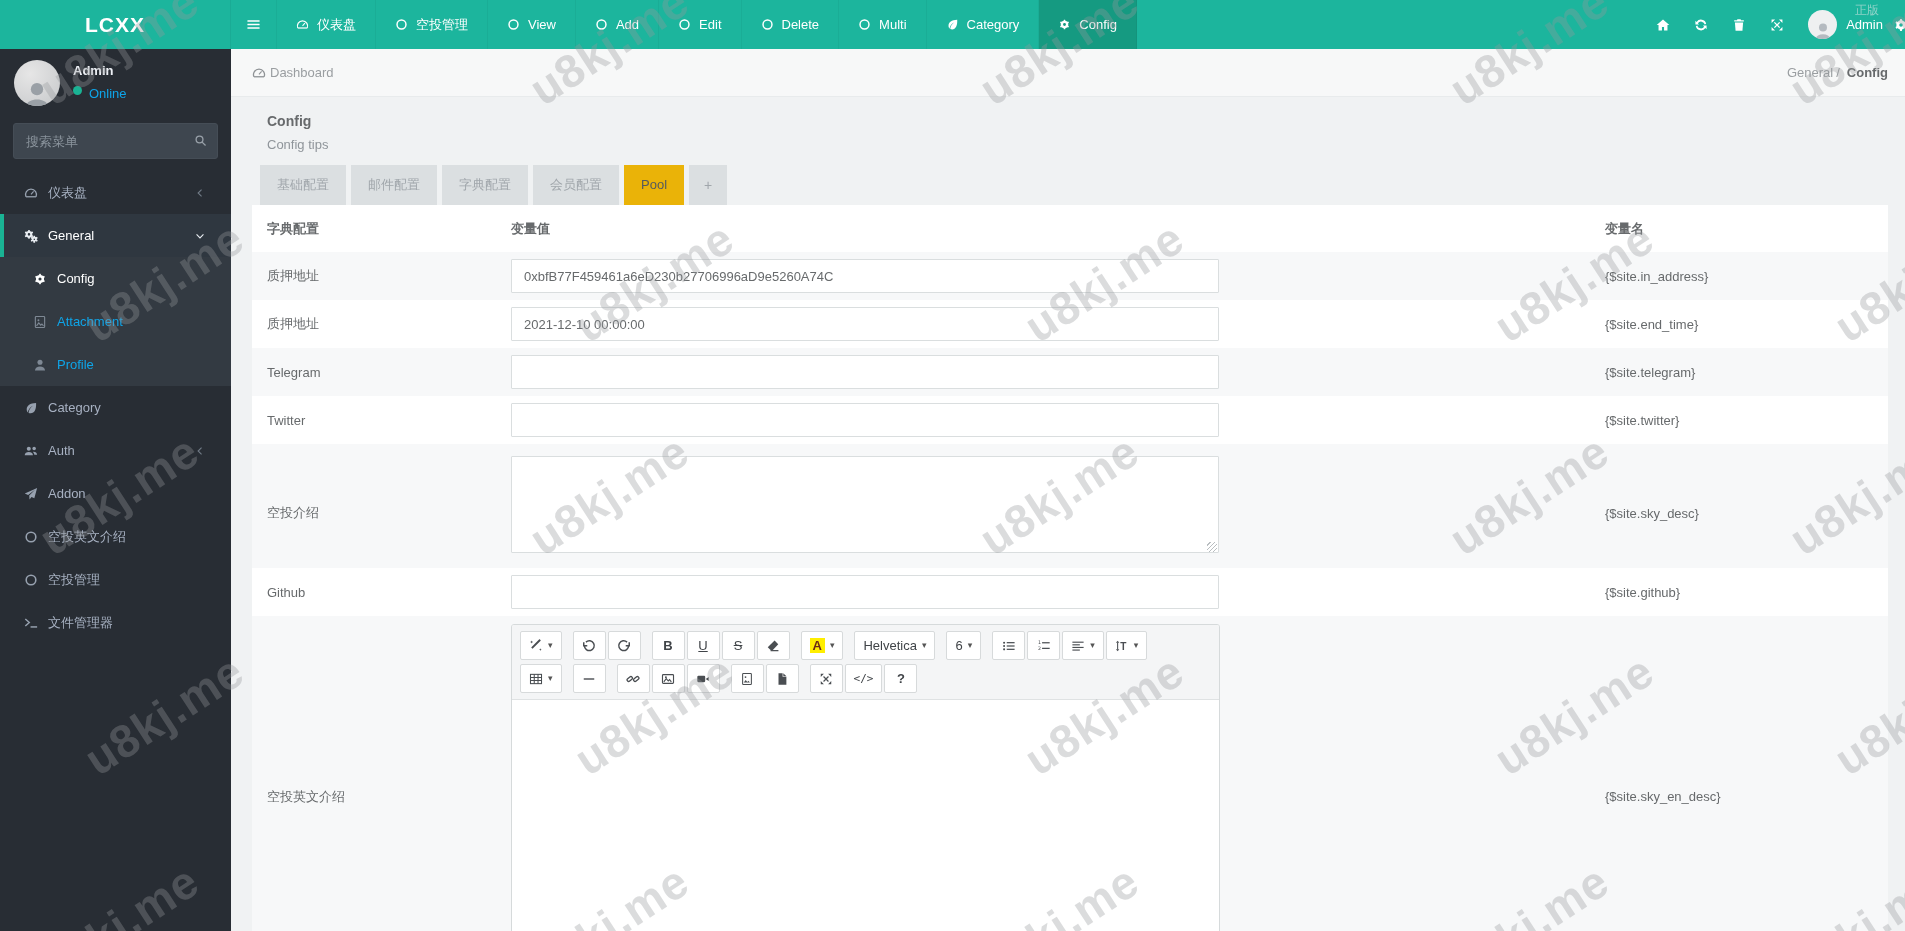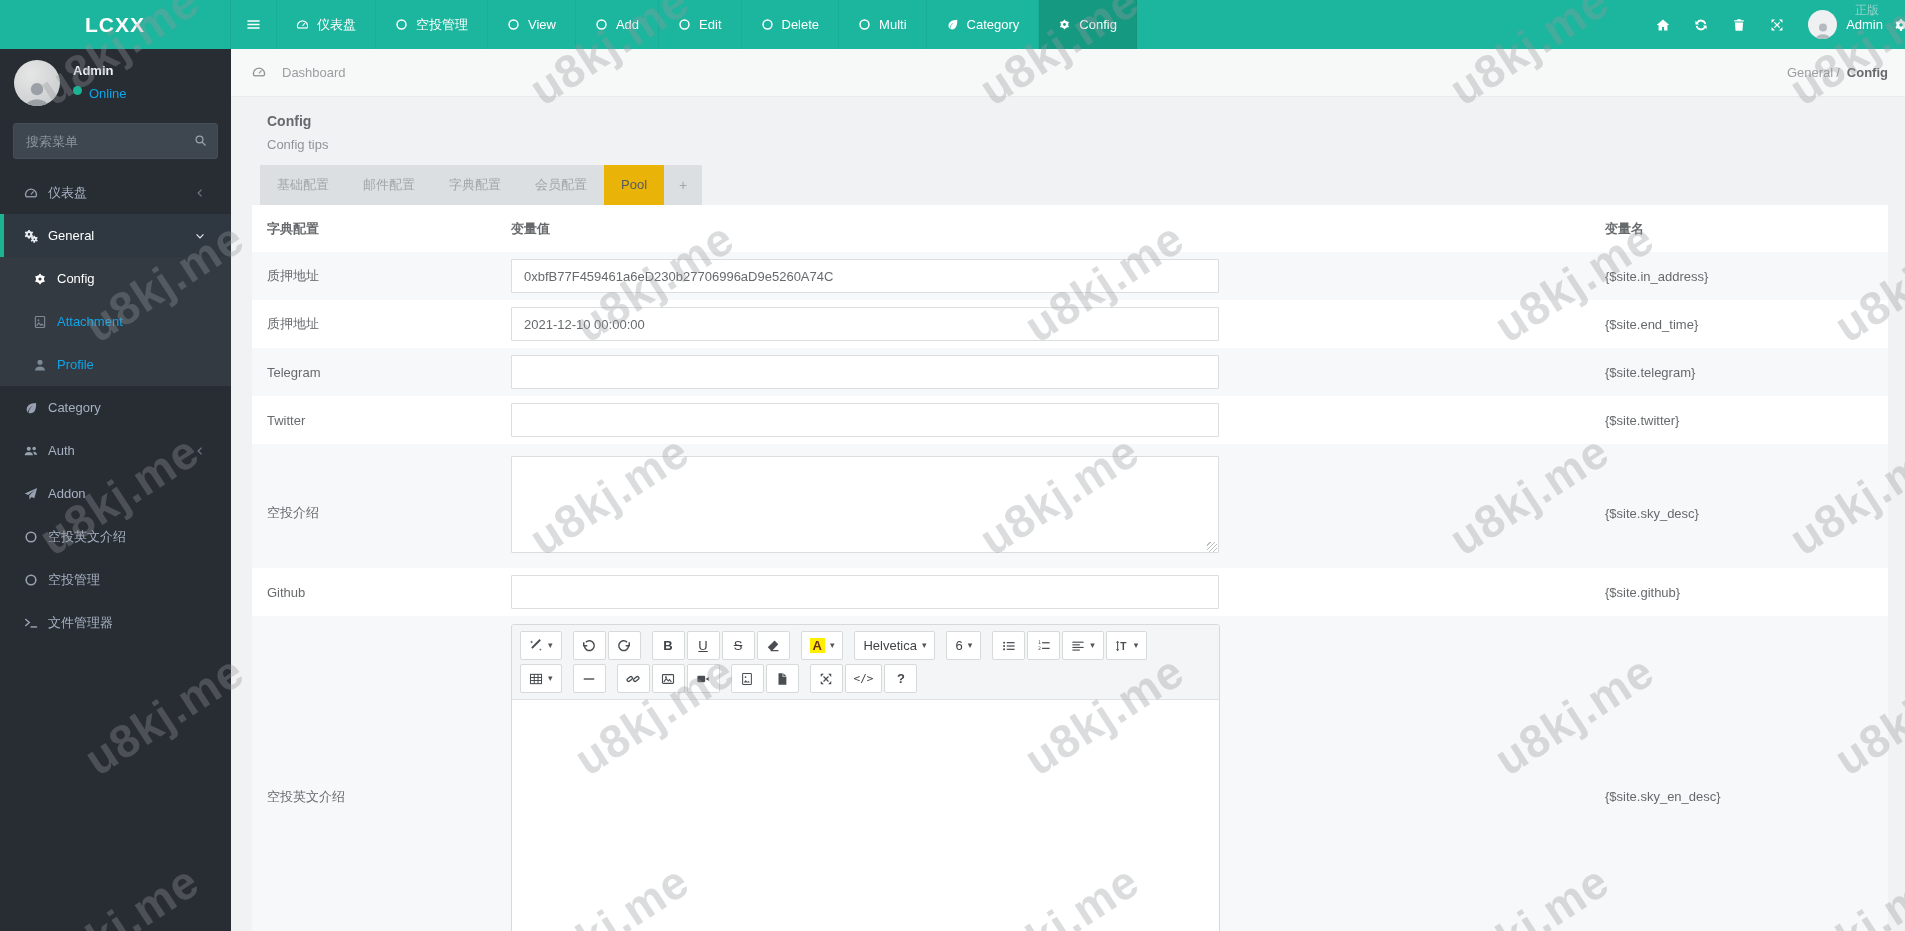--- a/index.html
+++ b/index.html
@@ -42,30 +42,30 @@
 .s-item.active{background:var(--sidebar-active-bg,#2f3740);border-left:4px solid var(--accent,#1ab394);padding-left:20px;color:#fff}
 .s-item.active .ic{color:#e9edf2}
 .submenu{background:var(--sidebar-submenu-bg,#333a42);list-style:none}
 .submenu .s-item{padding-left:33px;color:#0ea5e9}
 .submenu .s-item .ic{color:#7e8894}
 .submenu .s-item.sub-active{color:#fff}
 .submenu .s-item.sub-active .ic{color:#fff}
 
 .main{position:absolute;left:231px;top:49px;right:0;bottom:0;background:var(--content-bg,#f0f2f3);overflow:hidden}
 .breadcrumb{height:48px;background:var(--breadcrumb-bg,#f7f8f8);border-bottom:1px solid #e8ebec;display:flex;align-items:center;padding:0 17px 0 21px;color:#9a9ea1}
-.bc-left{display:flex;align-items:flex-start;gap:16px;cursor:pointer}
+.bc-left{display:flex;align-items:flex-end;gap:4px;cursor:pointer}
 .bc-left .ic{font-size:14px;color:#8f9396}
 .bc-right{margin-left:auto}
 .bc-right .cur{color:#676a6c;font-weight:bold;margin-left:4px}
 .bc-right .sep{margin:0 3px}
 .page-head{padding:16px 0 0 36px}
 .page-title{font-size:14px;font-weight:bold;color:#676a6c}
 .page-sub{font-size:13px;color:#8f959a;margin-top:8px}
 .tabs{position:absolute;left:29px;top:116px;display:flex}
-.tab{height:56px;line-height:40px;padding:0 17px;background:var(--tab-inactive-bg,#dbdfe1);color:#a0a6ab;cursor:pointer;white-space:nowrap}
+.tab{height:56px;line-height:40px;padding:0 17px;background:var(--tab-inactive-bg,#dbdfe1);color:#a0a6ab;margin-right:5px;cursor:pointer;white-space:nowrap}
 .tab.active{background:#eab308;color:#555a5e}
 .tab.add{padding:0 15px;font-size:14px}
 .panel{position:absolute;left:21px;right:17px;top:156px;height:1100px;background:#fff}
 .fhead{display:flex;height:47px;align-items:center;font-weight:bold;color:#676a6c}
 .cell-t{width:259px;padding-left:15px;flex:none}
 .cell-v{width:1094px;flex:none}
 .cell-n{flex:1}
 #form-rows .frow{display:flex;min-height:48px;align-items:center;color:#676a6c}
 #form-rows .frow:nth-child(odd){background:var(--stripe,#f7f8f9)}
 .frow.tall{align-items:flex-start}

